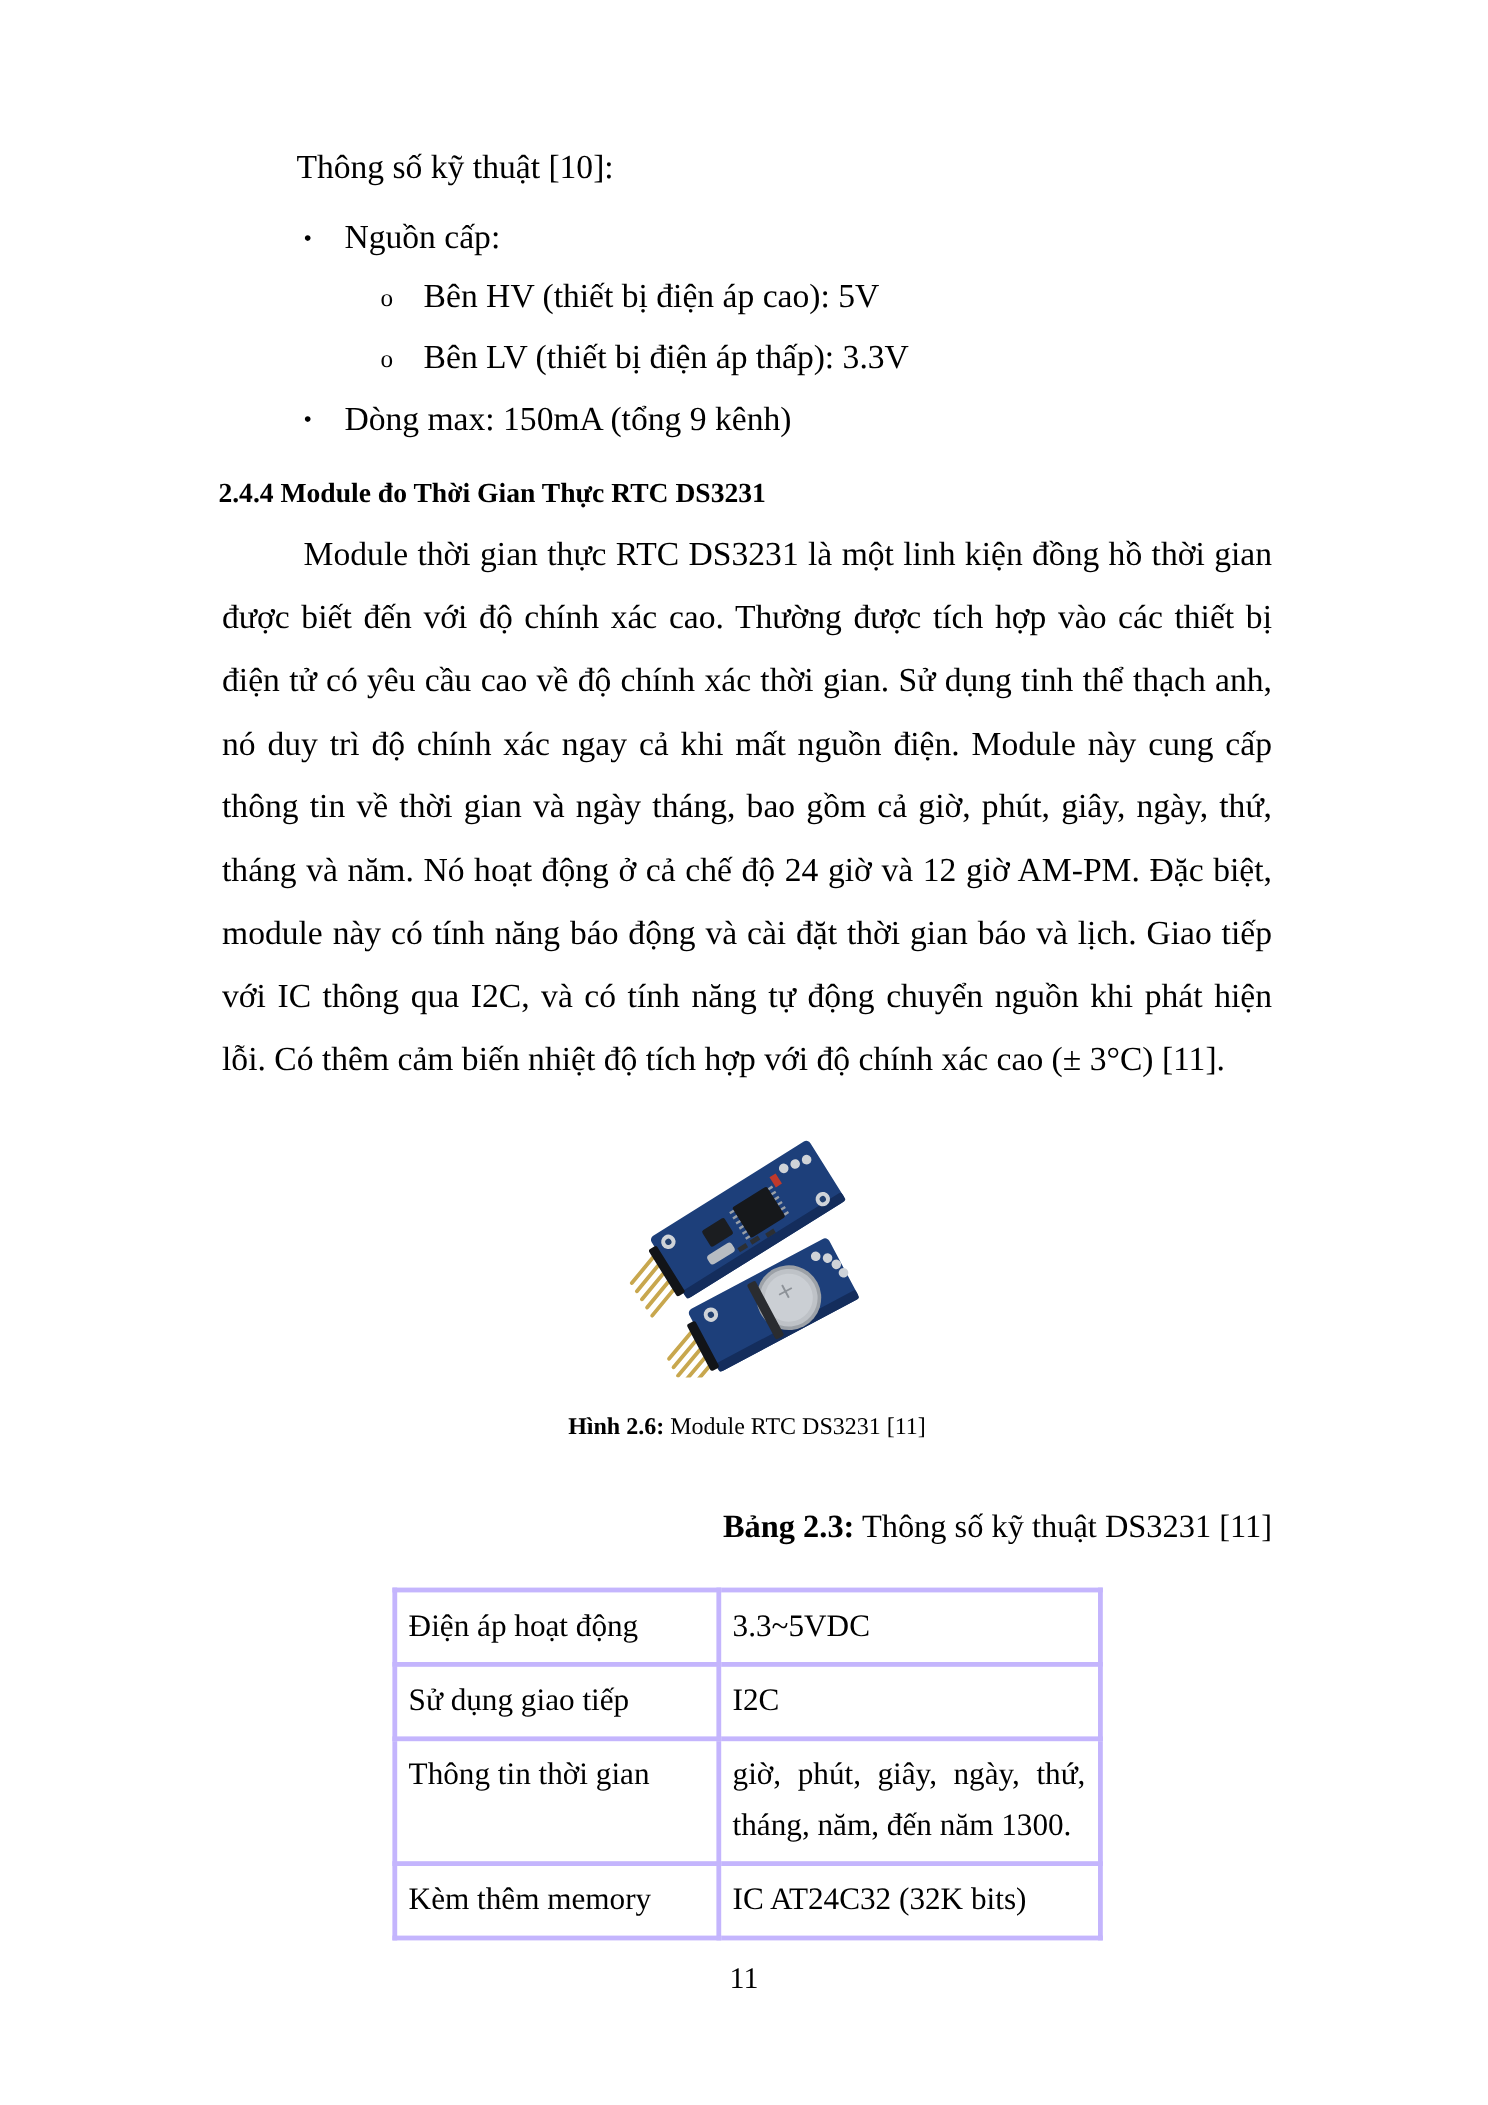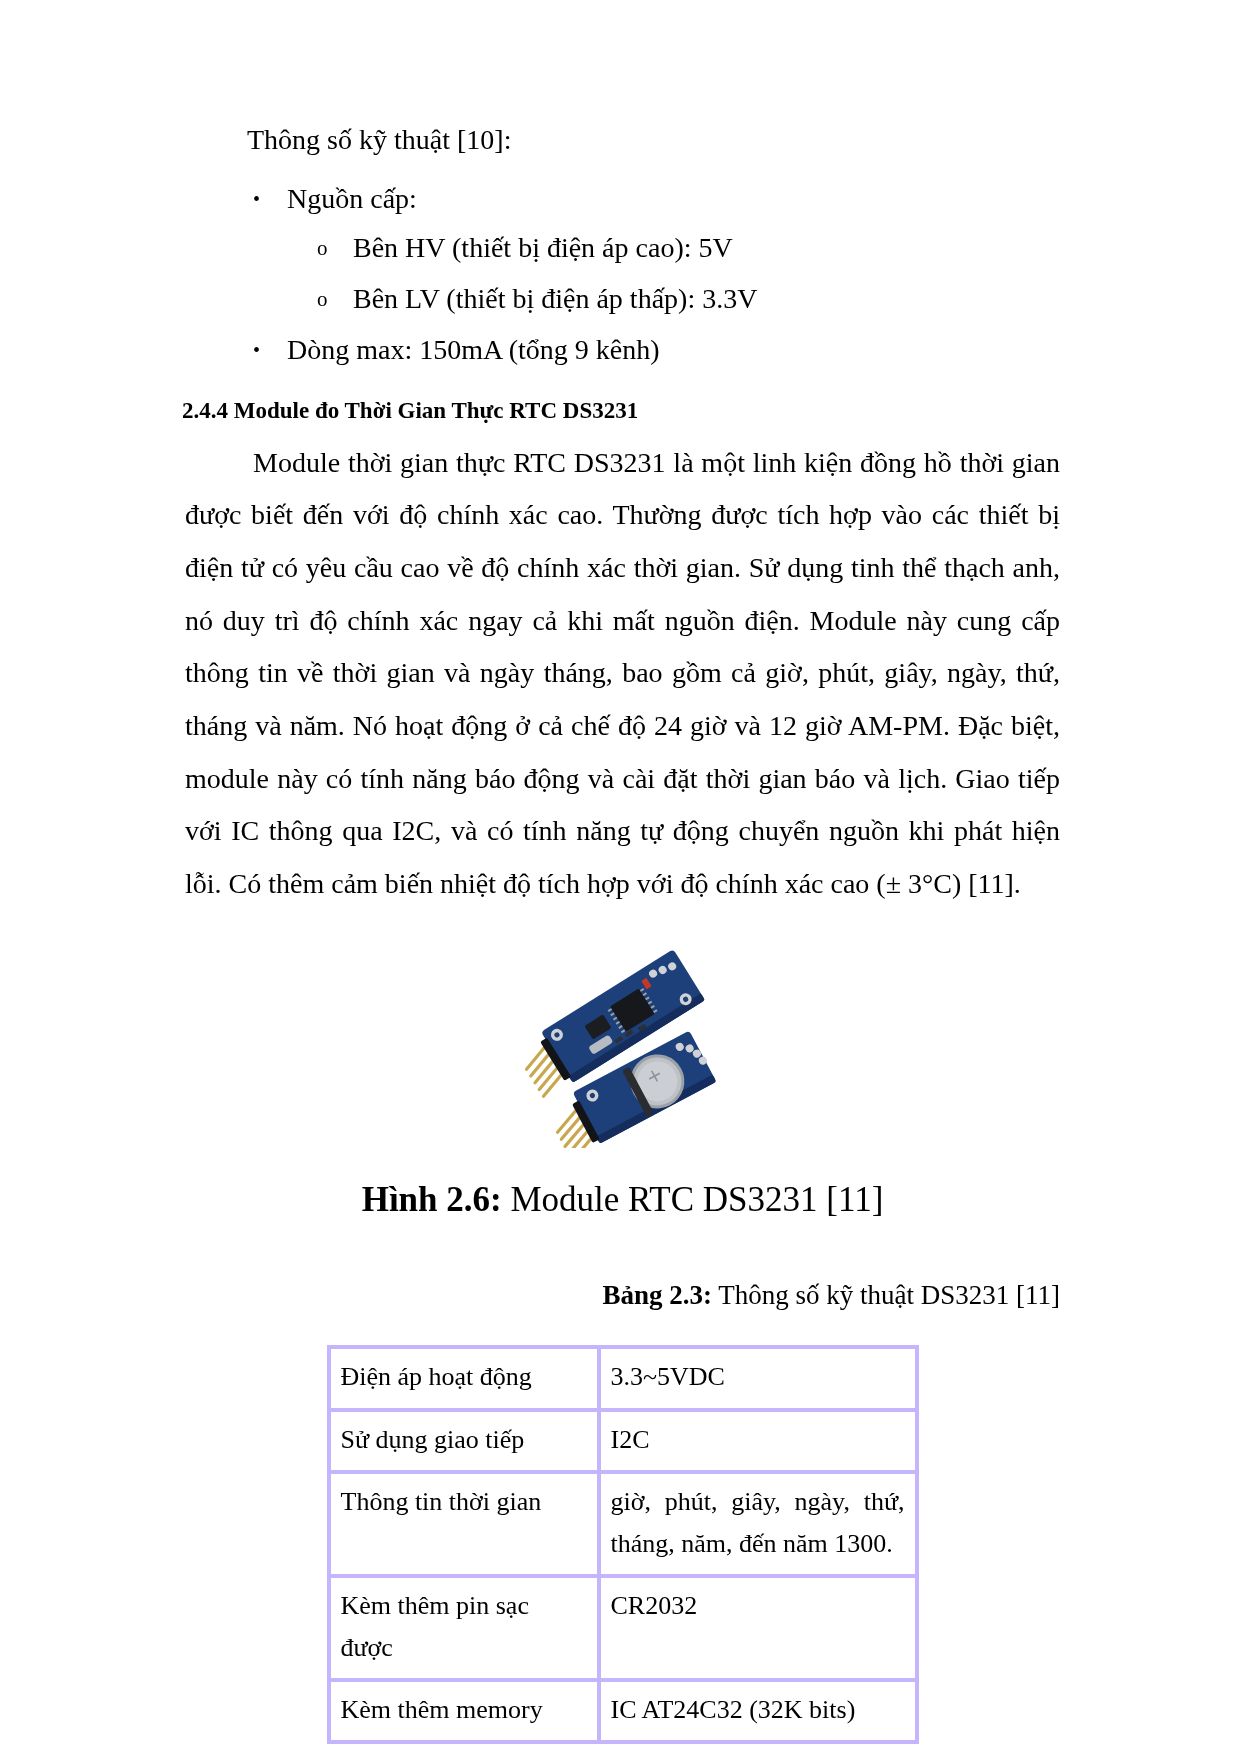--- a/index.html
+++ b/index.html
@@ -99,21 +99,21 @@
   }
   .figure-img-wrap {
     position: relative;
     width: 300px;
     height: 210px;
     margin: 0 auto;
   }
 
   .caption {
     text-align: center;
-    font-size: 35px;
+    font-size: 20px;
     margin-top: 26px;
     line-height: 1.5;
   }
   .caption b { font-weight: bold; }
 
   .table-caption {
     text-align: right;
     font-size: 27px;
     margin-top: 48px;
     line-height: 1.5;
@@ -282,26 +282,23 @@
         </tr>
         <tr>
           <td class="k">Sử dụng giao tiếp</td>
           <td class="v">I2C</td>
         </tr>
         <tr>
           <td class="k">Thông tin thời gian</td>
           <td class="v just">giờ, phút, giây, ngày, thứ, tháng, năm, đến năm 1300.</td>
         </tr>
         <tr>
-          <td class="k">Kèm thêm pin sạc được</td>
-          <td class="v">CR2032</td>
-        </tr>
-        <tr>
           <td class="k">Kèm thêm memory</td>
           <td class="v">IC AT24C32 (32K bits)</td>
         </tr>
       </tbody>
     </table>
 
   </div>
 
+  <div class="page-number">11</div>
 
 </div>
 
 </body></html>

